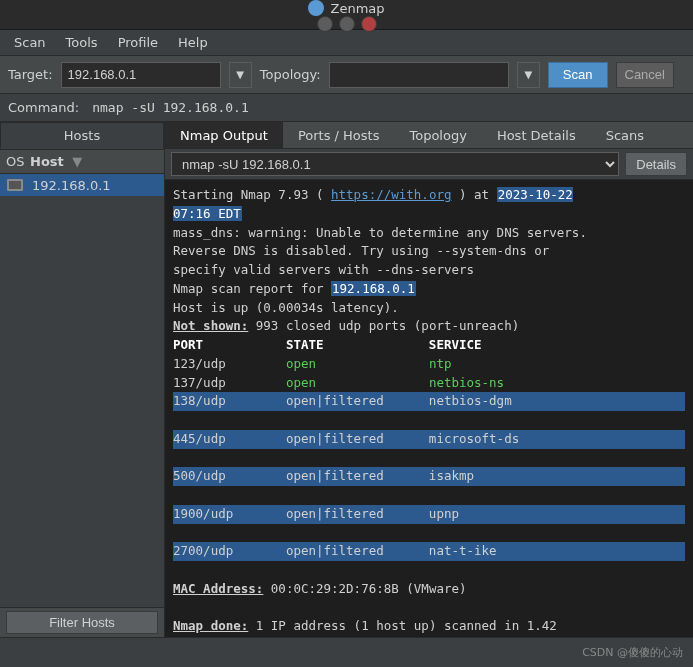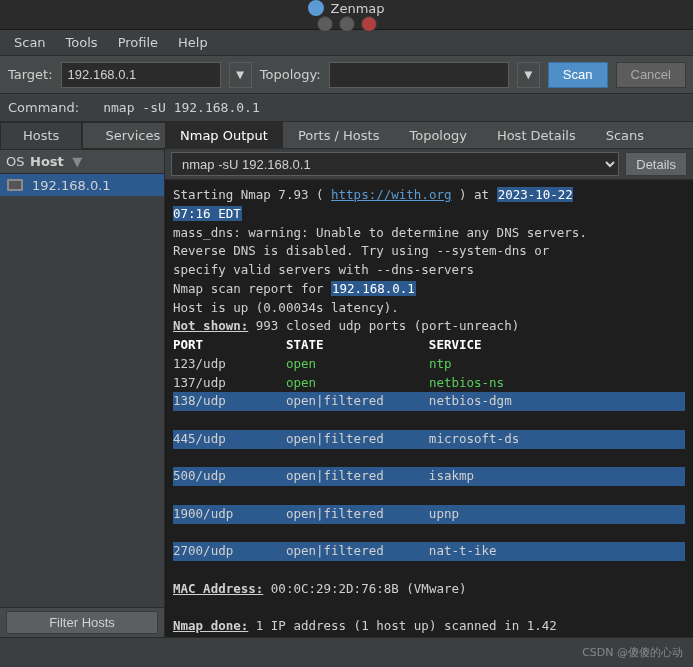--- a/index.html
+++ b/index.html
@@ -109,34 +109,34 @@
       color: #fff;
       padding: 2px 14px;
       height: 26px;
       cursor: pointer;
       font-size: 13px;
     }
     .toolbar-cancel-btn {
       background: #5c5c5c;
       border: 1px solid #3a3a3a;
       color: #aaa;
-      padding: 2px 14px;
+      padding: 2px 8px;
       height: 26px;
       cursor: pointer;
       font-size: 13px;
     }
 
     
     .cmdbar {
       background: #3c3f41;
       height: 28px;
       display: flex;
       align-items: center;
       padding: 0 8px;
-      gap: 24px;
+      gap: 13px;
       border-bottom: 1px solid #2a2a2a;
     }
     .cmdbar-label { color: #d0d0d0; font-size: 13px; }
     .cmdbar-value { color: #d0d0d0; font-size: 13px; font-family: monospace; }
 
     
     .main {
       display: flex;
       height: calc(667px - 30px - 26px - 38px - 28px - 30px);
     }
@@ -371,21 +371,20 @@
 <div class="cmdbar">
   <span class="cmdbar-label">Command:</span>
   <span class="cmdbar-value">nmap -sU 192.168.0.1</span>
 </div>
 
 <div class="main">
 
   <div class="sidebar">
     <div class="sidebar-tabs">
       <div class="sidebar-tab active">Hosts</div>
-      <div class="sidebar-tab">Services</div>
     </div>
     <div class="sidebar-col-header">
       <span class="os-col">OS</span>
       <span class="host-col">
         <span>Host</span>
         <span style="color:#888; margin-left:4px;">▼</span>
       </span>
     </div>
     <div class="sidebar-host-list">
       <div class="host-row selected">

